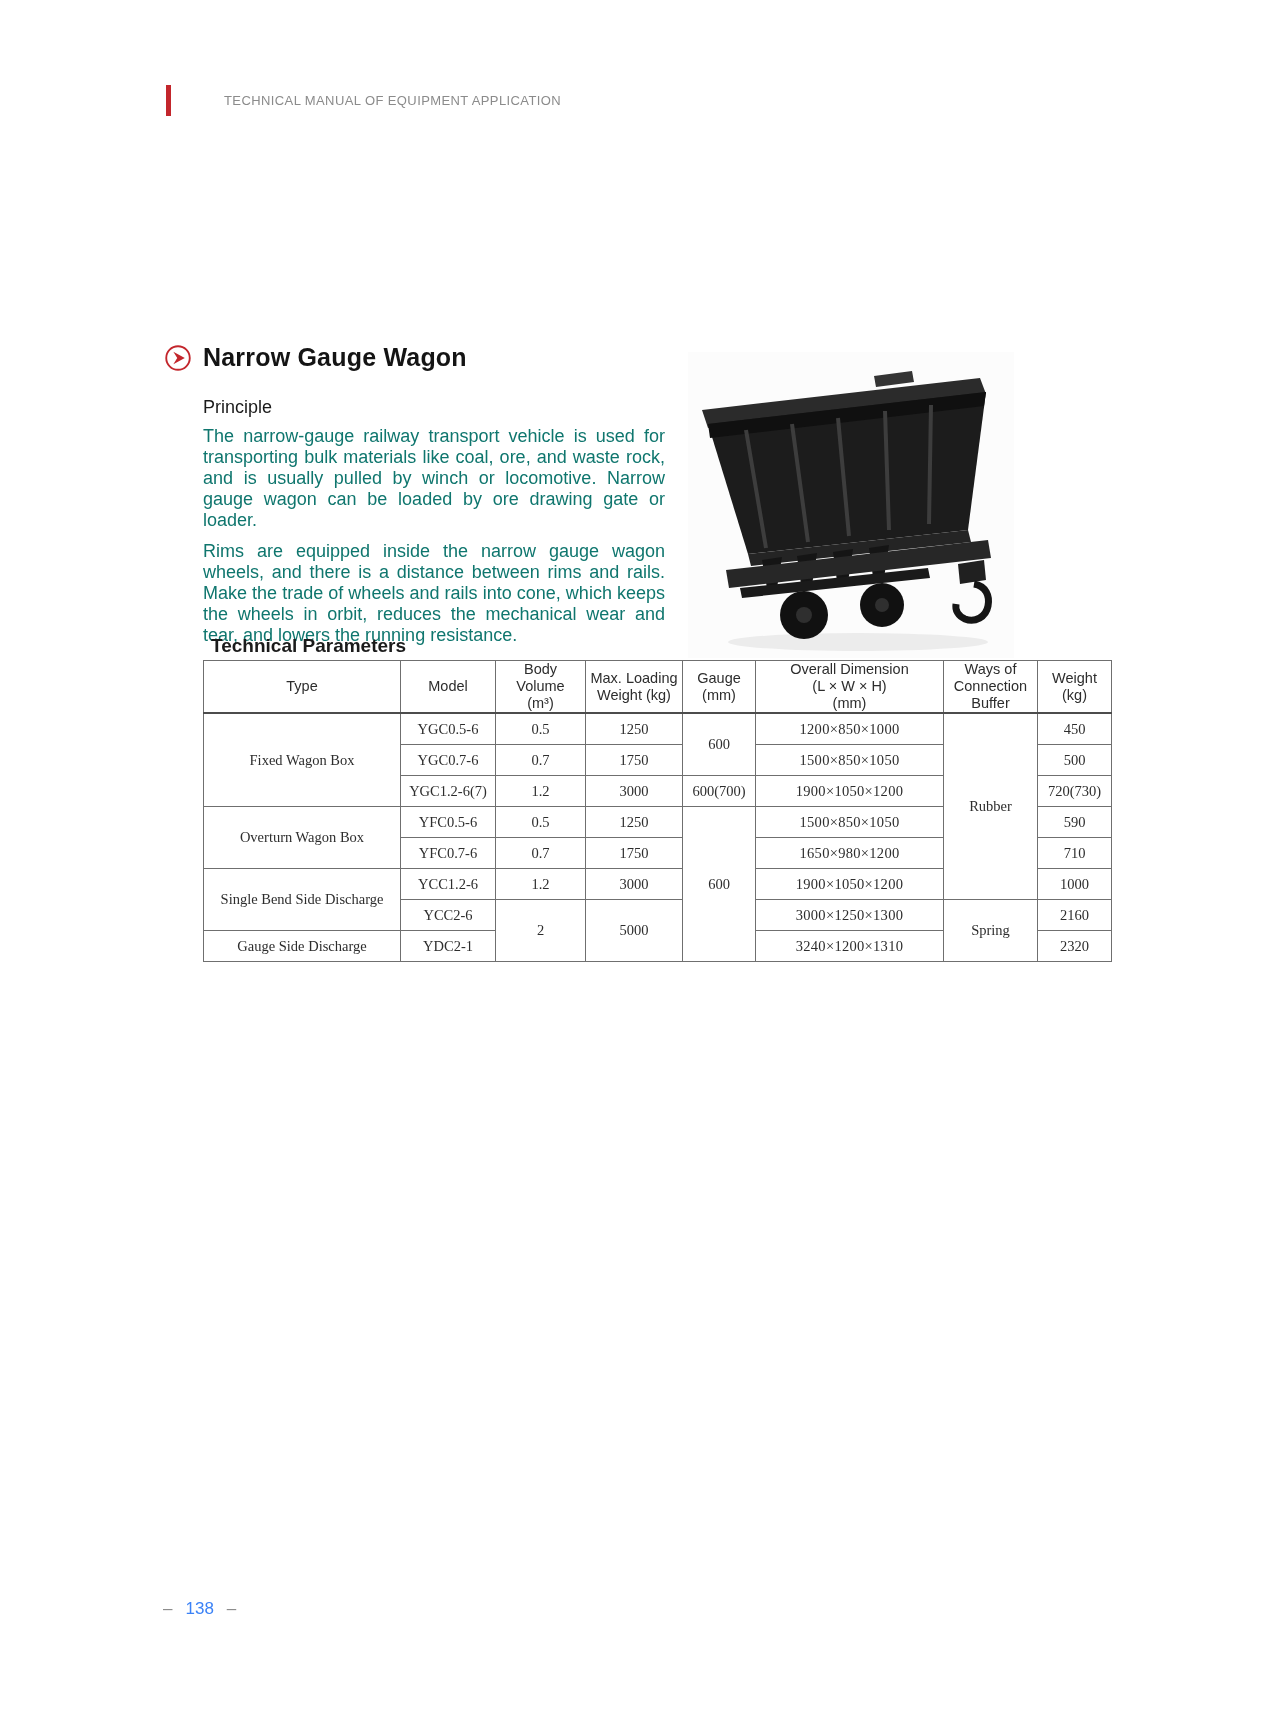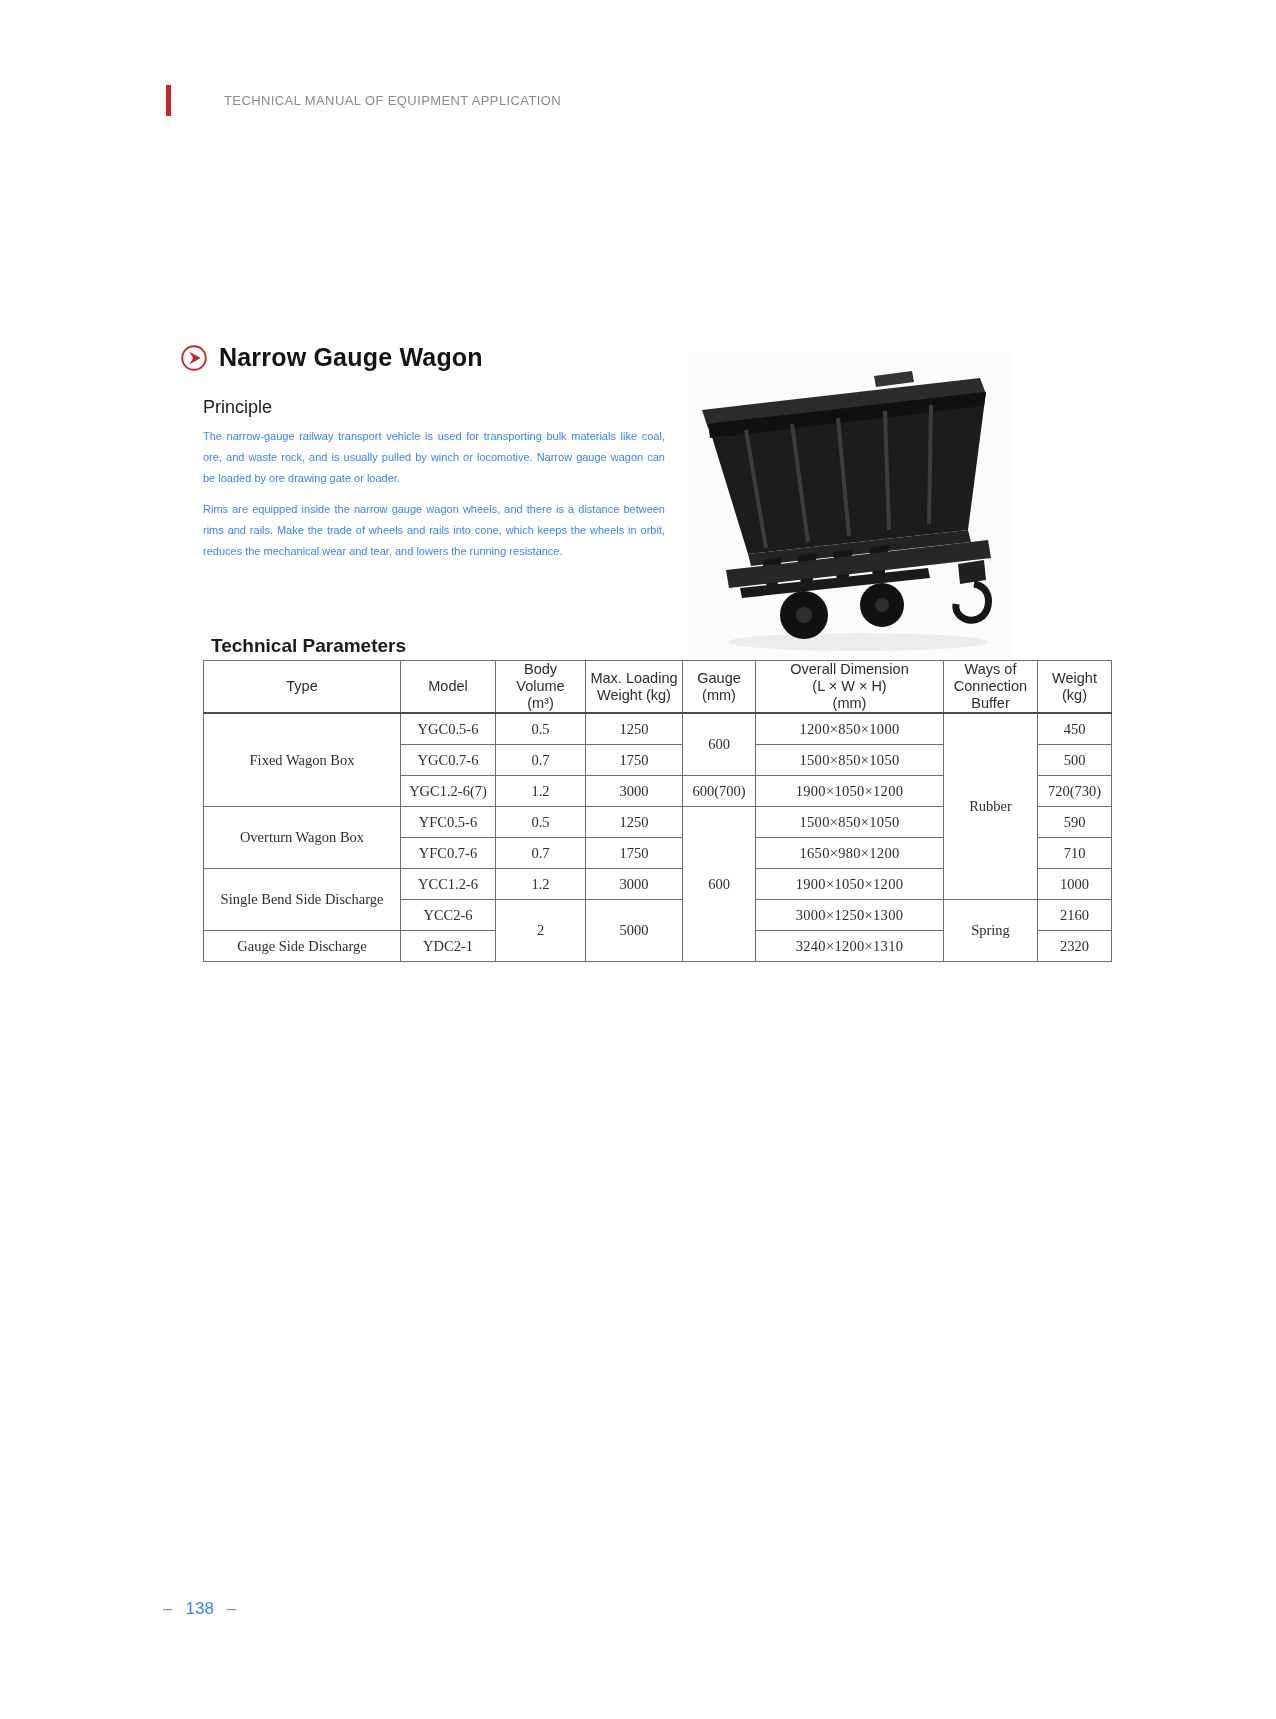--- a/index.html
+++ b/index.html
@@ -5,28 +5,28 @@
   html,body { margin:0; padding:0; background:#ffffff; }
   .page {
     position:relative; width:1276px; height:1719px; background:#ffffff;
     font-family:"Liberation Sans", sans-serif; overflow:hidden;
   }
   
   .doc-header-bar { position:absolute; left:166px; top:85px; width:5px; height:31px; background:#c3262c; }
   .doc-header-text { position:absolute; left:184px; top:93px; font-size:13px; color:#8b8b8b; letter-spacing:0.4px;margin-left:40px; }
 
   
-  .title-row { position:absolute; left:180px; top:343px; display:flex; align-items:center; gap:11px; }
+  .title-row { position:absolute; left:164px; top:343px; display:flex; align-items:center; gap:11px; }
   .title-icon svg { display:block; }
   .page-title { font-size:25px; font-weight:bold; color:#141414; letter-spacing:0.2px; }
 
   
   .content-col { position:absolute; left:203px; top:397px; width:462px; }
   .sub-heading { font-size:18px; font-weight:normal; color:#1b1b1b; margin:0 0 8px 0; }
-  .para { font-size:11px; line-height:21px; color:#3b82f6; text-align:justify; margin:0 0 10px 0; }
+  .para { font-size:18px; line-height:21px; color:#0f766e; text-align:justify; margin:0 0 10px 0; }
 
   
   .figure { position:absolute; left:688px; top:352px; width:326px; height:306px; }
   .figure svg { display:block; }
 
   
   .params-heading { position:absolute; left:203px; top:627px; font-size:19px; font-weight:bold; color:#1b1b1b; margin:8px; }
   table.tech-table {
     position:absolute; left:203px; top:660px; width:908px;
     border-collapse:collapse; table-layout:fixed;

